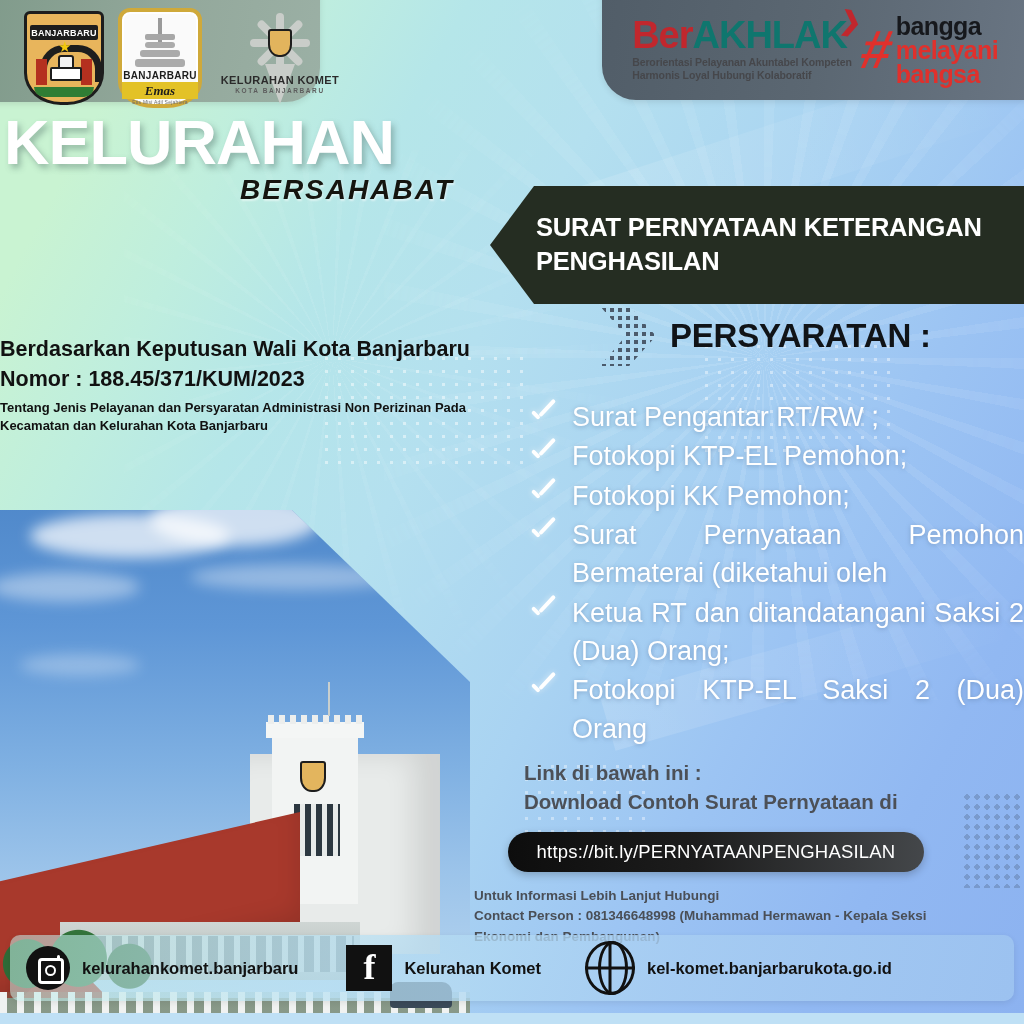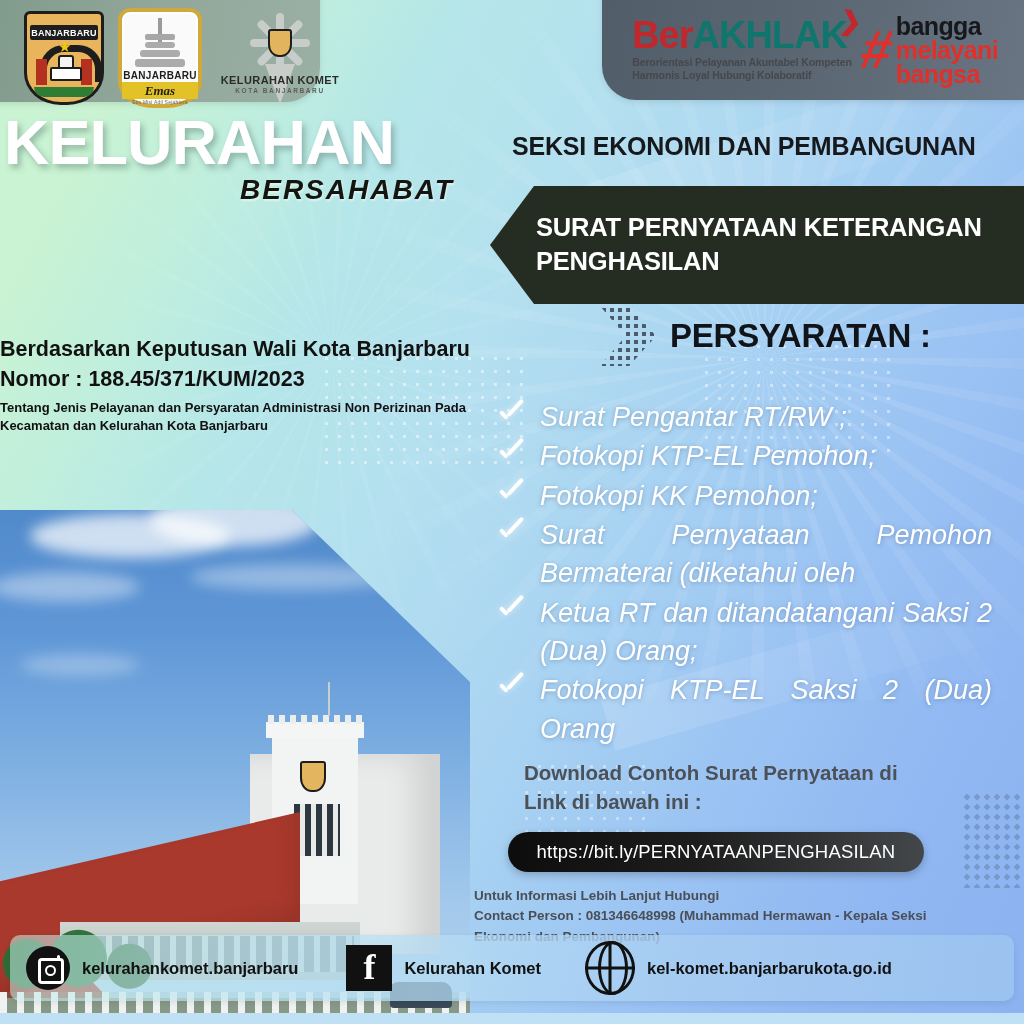--- a/index.html
+++ b/index.html
@@ -315,21 +315,21 @@
     background-image:radial-gradient(#3a4454 2.3px, transparent 2.4px);
     background-size:8px 8px;
     clip-path:polygon(0 0, 52% 0, 100% 50%, 52% 100%, 0 100%, 46% 50%);
     opacity:.85;
   }
   .persyaratan-row .ptxt{
     font-size:33px;font-weight:bold;color:#101317;letter-spacing:-.2px;
   }
 
   .reqlist{
-    position:absolute;left:496px;top:398px;width:496px;font-style:italic;
+    position:absolute;left:528px;top:398px;width:496px;
   }
   .req{
     display:flex;align-items:flex-start;gap:14px;margin-bottom:1px;
   }
   .req .tick{
     flex:0 0 auto;width:30px;height:34px;position:relative;margin-top:4px;
   }
   .req .tick:before{
     content:"";position:absolute;left:3px;top:11px;width:10px;height:3.5px;background:#fff;
     transform:rotate(45deg);border-radius:2px;
@@ -522,21 +522,20 @@
     <div class="roof"></div>
     <div class="facade"></div>
     <div class="facade-win"></div>
     <div class="roof2"></div>
     <div class="trees"></div>
     <div class="ground"></div>
     <div class="fence"></div>
     <div class="car"></div>
   </div>
 
-  <div class="seksi">SEKSI EKONOMI DAN PEMBANGUNAN</div>
 
   <div class="banner">
     <div class="btxt">SURAT PERNYATAAN KETERANGAN PENGHASILAN</div>
   </div>
 
   <div class="persyaratan-row">
     <div class="chevron-dots"></div>
     <div class="ptxt">PERSYARATAN :</div>
   </div>
 
@@ -561,22 +560,22 @@
       <div class="tick"></div>
       <div class="rtxt">Ketua RT dan ditandatangani Saksi 2 (Dua) Orang;</div>
     </div>
     <div class="req">
       <div class="tick"></div>
       <div class="rtxt">Fotokopi KTP-EL Saksi 2 (Dua) Orang</div>
     </div>
   </div>
 
   <div class="downloadblock">
+    <div class="dtxt">Link di bawah ini :</div>
     <div class="dtxt">Download Contoh Surat Pernyataan  di</div>
-    <div class="dtxt">Link di bawah ini :</div>
   </div>
 
   <div class="urlpill">
     <span>https://bit.ly/PERNYATAANPENGHASILAN</span>
   </div>
 
   <div class="contactblock">
     <div>Untuk Informasi Lebih Lanjut Hubungi</div>
     <div>Contact Person  : 081346648998 (Muhammad Hermawan - Kepala Seksi</div>
     <div>Ekonomi dan Pembangunan)</div>

